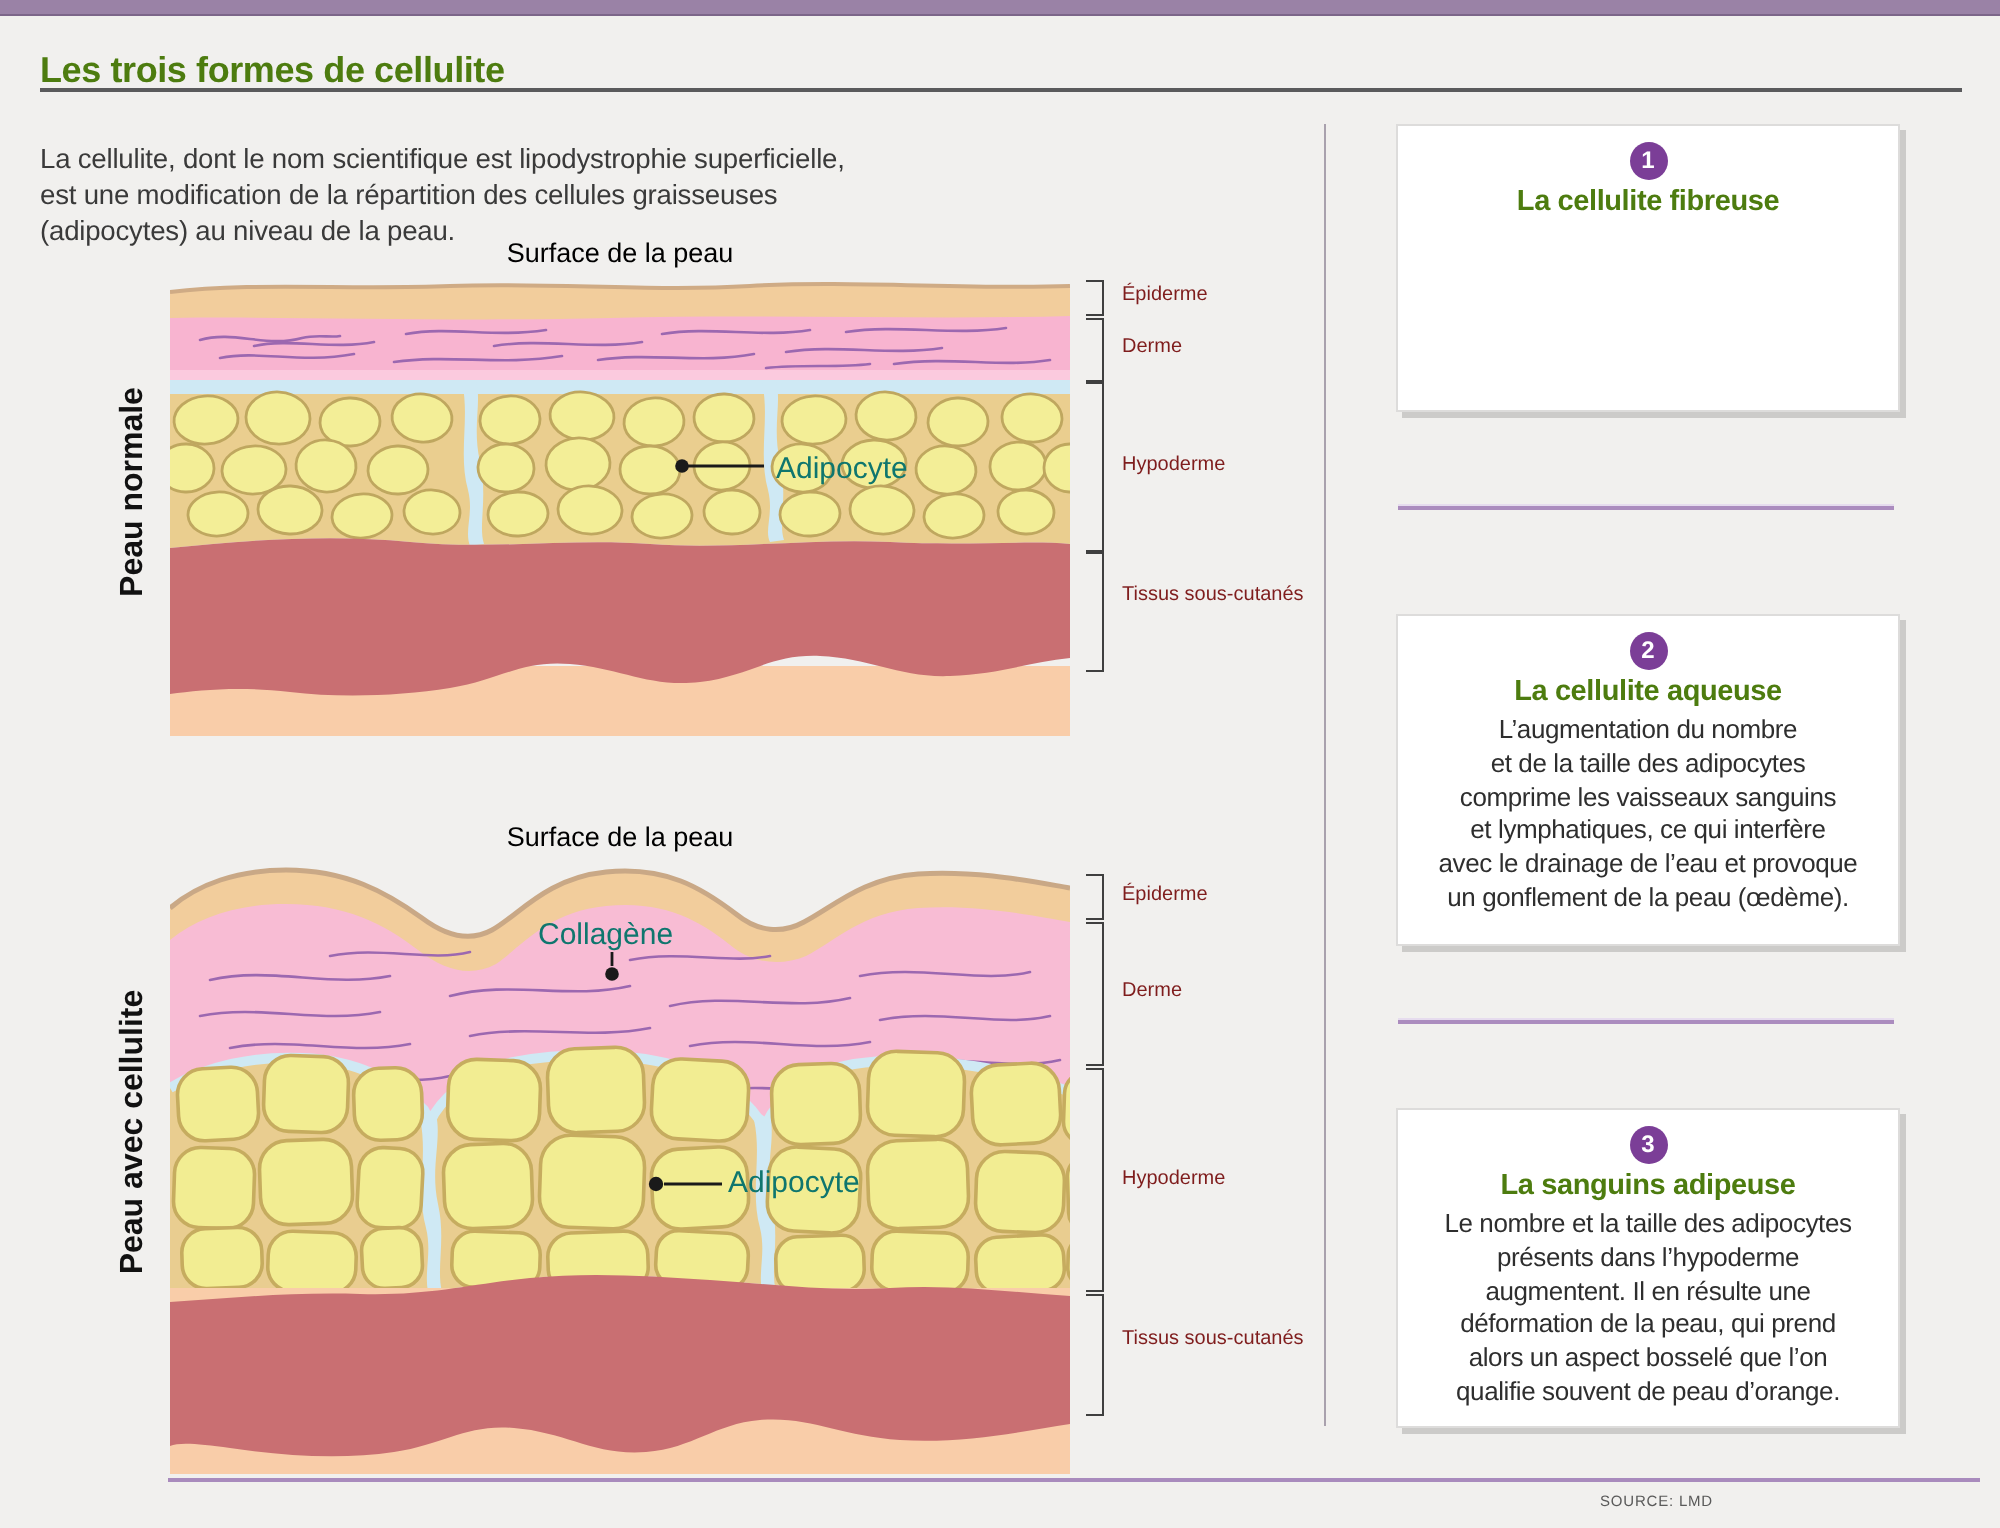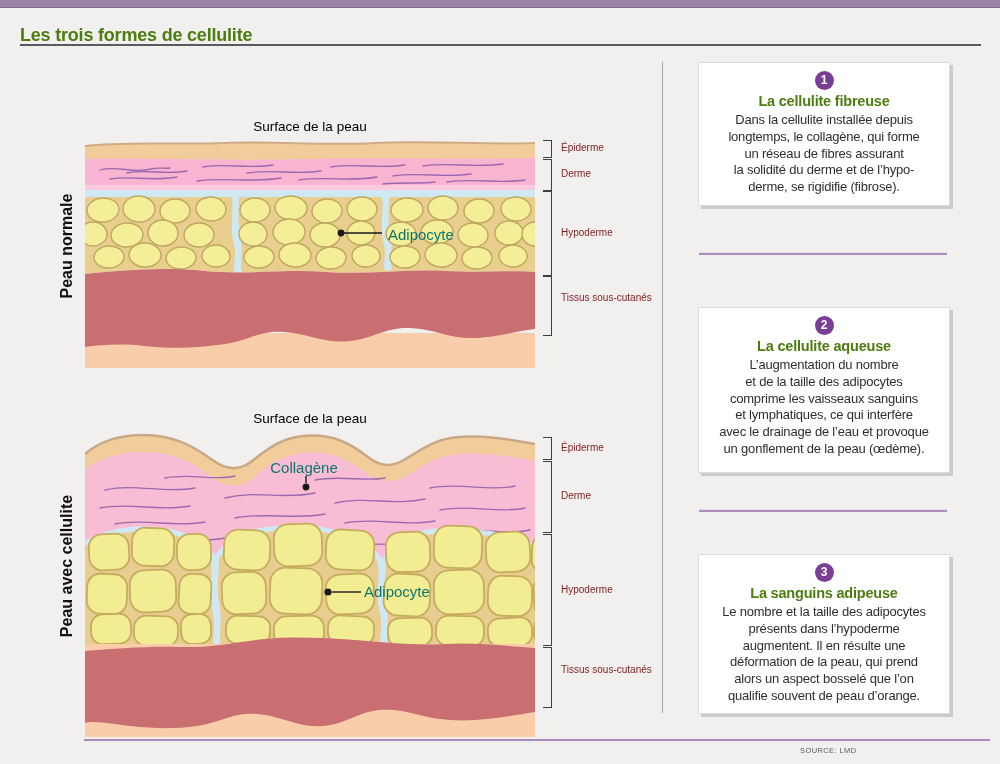--- a/index.html
+++ b/index.html
@@ -34,20 +34,23 @@
   .source{position:absolute;left:800px;top:746px;width:190px;text-align:left;font-size:7.5px;color:#5a5a5a;letter-spacing:0.4px;}
 </style>
 </head>
 <body>
 
 <div class="canvas">
 
   <div class="topbar"></div>
   <h1 class="page-title">Les trois formes de cellulite</h1>
   <div class="title-rule"></div>
+  <p class="intro">La cellulite, dont le nom scientifique est lipodystrophie superficielle,
+est une modification de la répartition des cellules graisseuses
+(adipocytes) au niveau de la peau.</p>
 
   <div class="surface-label" style="top:119px">Surface de la peau</div>
 
   <svg class="diagram-svg" style="top:137px" width="450" height="231" viewBox="0 0 450 231">
 
     <rect x="0" y="14" width="450" height="46" fill="#f8b4d0"></rect>
 
     <path d="M0,9 C40,4 90,8 140,6 C190,4 240,9 290,6 C340,3 400,8 450,6 L450,21 C380,23 300,20 220,22 C140,24 60,21 0,22 Z" fill="#f2cd9c"></path>
 
     <path d="M0,9 C40,4 90,8 140,6 C190,4 240,9 290,6 C340,3 400,8 450,6 L450,0 L0,0 Z" fill="#f1f0ee"></path>
@@ -223,42 +226,37 @@
       <circle cx="221" cy="59" r="3.4" fill="#1a1a1a"></circle>
       <line x1="221" y1="48" x2="221" y2="55" stroke="#1a1a1a" stroke-width="1.4"></line>
     </g>
     <g>
       <circle cx="243" cy="164" r="3.6" fill="#1a1a1a"></circle>
       <line x1="247" y1="164" x2="276" y2="164" stroke="#1a1a1a" stroke-width="1.4"></line>
     </g>
   </svg>
 
   <div class="side-label" style="left:-33px;top:557px;width:200px;">Peau avec cellulite</div>
-  <div class="callout-label" style="left:256px;top:459px;width:96px;text-align:center;">Collagène</div>
+  <div class="callout-label" style="left:269px;top:459px;width:96px;text-align:left;">Collagène</div>
   <div class="callout-label" style="left:364px;top:583px;">Adipocyte</div>
 
   <div class="bracket" style="top:437px;height:21px;"></div>
   <div class="bracket" style="top:461px;height:70px;"></div>
   <div class="bracket" style="top:534px;height:110px;"></div>
   <div class="bracket" style="top:647px;height:59px;"></div>
   <div class="layer-label" style="top:440px;">Épiderme</div>
   <div class="layer-label" style="top:488px;">Derme</div>
   <div class="layer-label" style="top:582px;">Hypoderme</div>
   <div class="layer-label" style="top:662px;">Tissus sous-cutanés</div>
 
   <div class="v-divider"></div>
 
   <div class="info-box" style="top:62px;height:144px;">
     <div class="num-circle">1</div>
     <div class="box-title">La cellulite fibreuse</div>
-    <div class="box-body">Dans la cellulite installée depuis
-longtemps, le collagène, qui forme
-un réseau de fibres assurant
-la solidité du derme et de l’hypo-
-derme, se rigidifie (fibrose).</div>
   </div>
 
   <div class="h-sep" style="top:252px;"></div>
 
   <div class="info-box" style="top:307px;height:166px;">
     <div class="num-circle">2</div>
     <div class="box-title">La cellulite aqueuse</div>
     <div class="box-body">L’augmentation du nombre
 et de la taille des adipocytes
 comprime les vaisseaux sanguins

